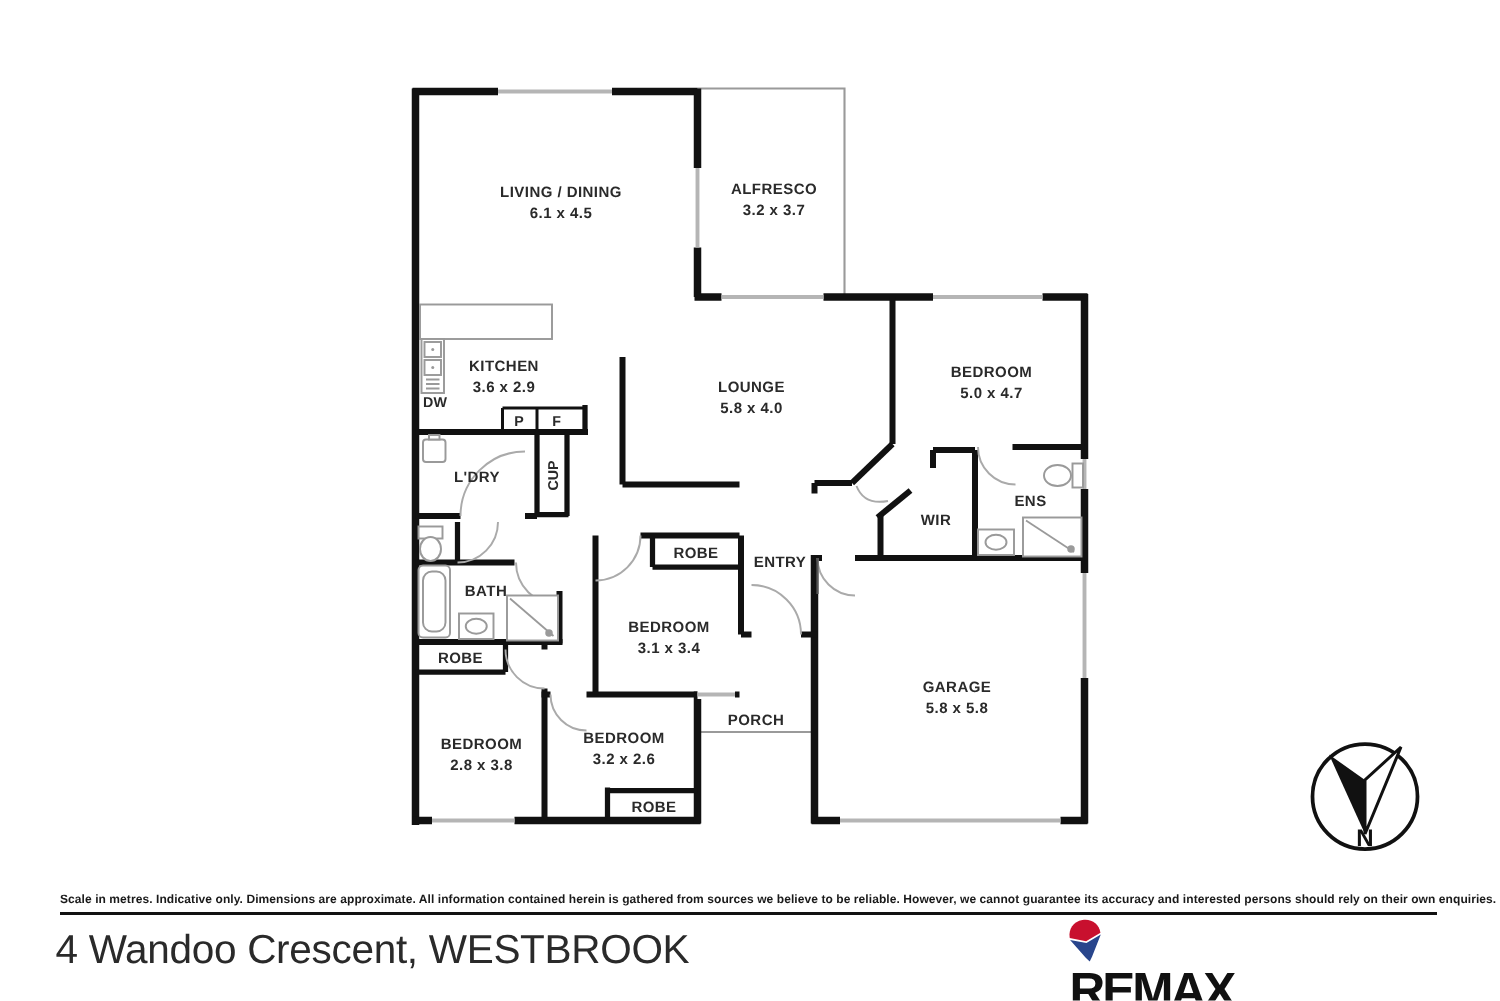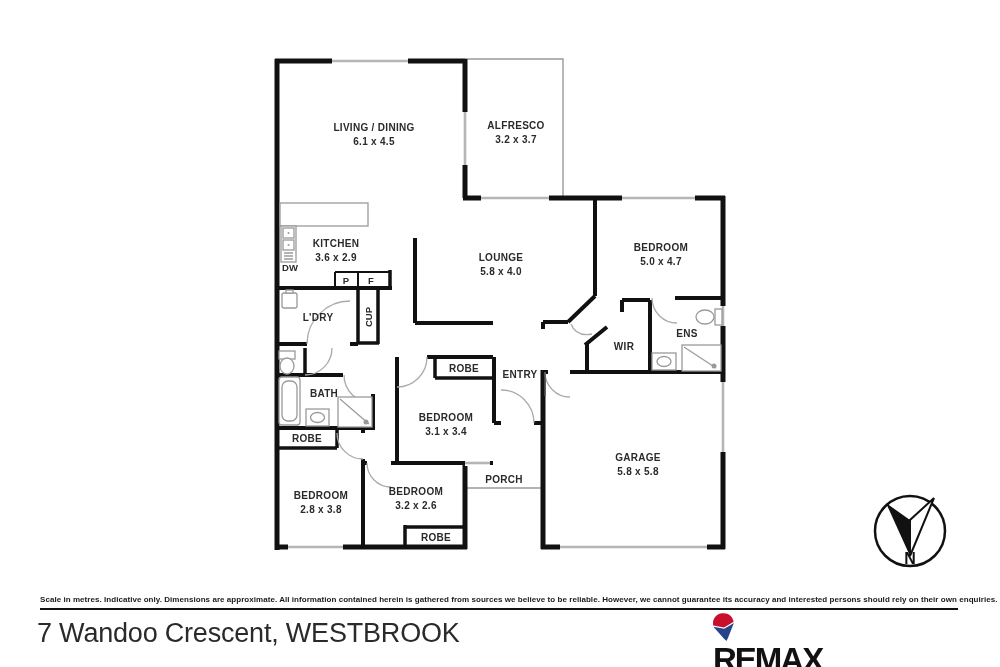--- a/index.html
+++ b/index.html
@@ -205,21 +205,21 @@
     <circle cx="910" cy="531" r="35" fill="#fff" stroke="#111" stroke-width="2.5"></circle>
     <polygon points="886,503 910,556 910,520" fill="#111"></polygon>
     <polygon points="934,498 910,556 910,520" fill="#fff" stroke="#111" stroke-width="2"></polygon>
     <text x="910" y="564" text-anchor="middle" font-size="16" font-weight="bold" fill="#111">N</text>
   </g>
 </svg>
 </div>
 
 <div class="footer-disclaimer">Scale in metres. Indicative only. Dimensions are approximate. All information contained herein is gathered from sources we believe to be reliable. However, we cannot guarantee its accuracy and interested persons should rely on their own enquiries.</div>
 <div class="footer-line"></div>
-<div class="footer-address">7 Wandoo Crescent, WESTBROOK</div>
+<div class="footer-address">4 Wandoo Crescent, WESTBROOK</div>
 
 <div class="brand">
   <svg class="balloon" width="26" height="30" viewBox="0 0 30 34">
     <path d="M15,1 C8,1 3,6 3,13 L15,17.5 L27,13 C27,6 22,1 15,1 Z" fill="#c8102e"></path>
     <path d="M3,14.5 L12.5,30 L15,33.5 L17.5,30 L27,14.5 L15,19 Z" fill="#28458c"></path>
   </svg>
   <span class="brand-name">REMAX</span>
   <span class="brand-suffix">Success</span>
 </div>
 

